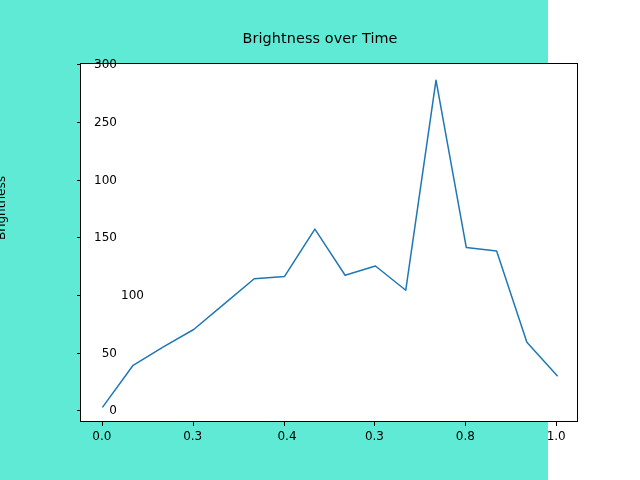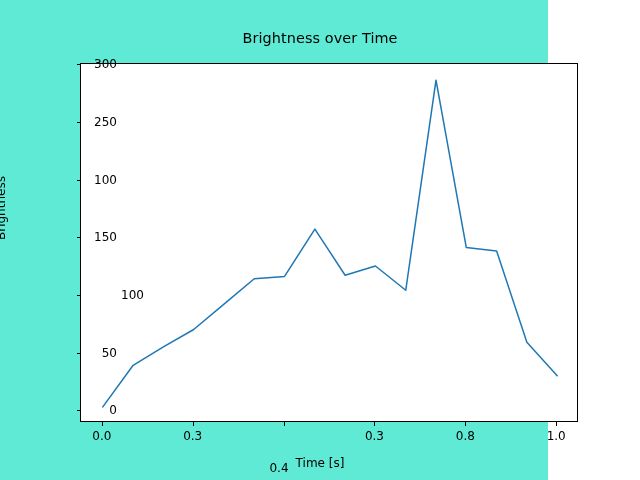--- a/index.html
+++ b/index.html
@@ -116,37 +116,36 @@
       <div class="tick-label ytick-label" style="left: 0px; width: 71px; top: 352.74px;">50</div>
       <div class="tick-label ytick-label" style="left: 0px; width: 71px; top: 295.023px; padding-left: 27px;">100</div>
       <div class="tick-label ytick-label" style="left: 0px; width: 71px; top: 237.305px;">150</div>
       <div class="tick-label ytick-label" style="left: 0px; width: 71px; top: 179.588px;">100</div>
       <div class="tick-label ytick-label" style="left: 0px; width: 71px; top: 121.871px;">250</div>
       <div class="tick-label ytick-label" style="left: 0px; width: 71px; top: 64.1543px;">300</div>
     </div>
   <div id="xtick-labels">
       <div class="tick-label xtick-label" style="left: 101.81px; top: 429px;">0.0</div>
       <div class="tick-label xtick-label" style="left: 192.686px; top: 429px;">0.3</div>
-      <div class="tick-label xtick-label" style="left: 279px; top: 429px; margin-top: 32px;">0.4</div>
+      <div class="tick-label xtick-label" style="left: 287px; top: 429px;">0.4</div>
       <div class="tick-label xtick-label" style="left: 374.438px; top: 429px;">0.3</div>
       <div class="tick-label xtick-label" style="left: 465.314px; top: 429px;">0.8</div>
       <div class="tick-label xtick-label" style="left: 556.19px; top: 429px;">1.0</div>
     </div>
   <div id="tick-marks">
       <div class="tick-mark ytick-mark" style="left: 76.5px; top: 410.457px;"></div>
       <div class="tick-mark ytick-mark" style="left: 76.5px; top: 352.74px;"></div>
       <div class="tick-mark ytick-mark" style="left: 76.5px; top: 295.023px;"></div>
       <div class="tick-mark ytick-mark" style="left: 76.5px; top: 237.305px;"></div>
       <div class="tick-mark ytick-mark" style="left: 76.5px; top: 179.588px;"></div>
       <div class="tick-mark ytick-mark" style="left: 76.5px; top: 121.871px;"></div>
       <div class="tick-mark ytick-mark" style="left: 76.5px; top: 64.1543px;"></div>
       <div class="tick-mark xtick-mark" style="left: 101.81px; top: 422px;"></div>
       <div class="tick-mark xtick-mark" style="left: 192.686px; top: 422px;"></div>
       <div class="tick-mark xtick-mark" style="left: 283.562px; top: 422px;"></div>
       <div class="tick-mark xtick-mark" style="left: 374.438px; top: 422px;"></div>
       <div class="tick-mark xtick-mark" style="left: 465.314px; top: 422px;"></div>
       <div class="tick-mark xtick-mark" style="left: 556.19px; top: 422px;"></div>
     </div>
 
-  <div id="xlabel">Time [s]</div>
   <div id="ylabel">Brightness</div>
 
 </div>
 
 </body></html>

